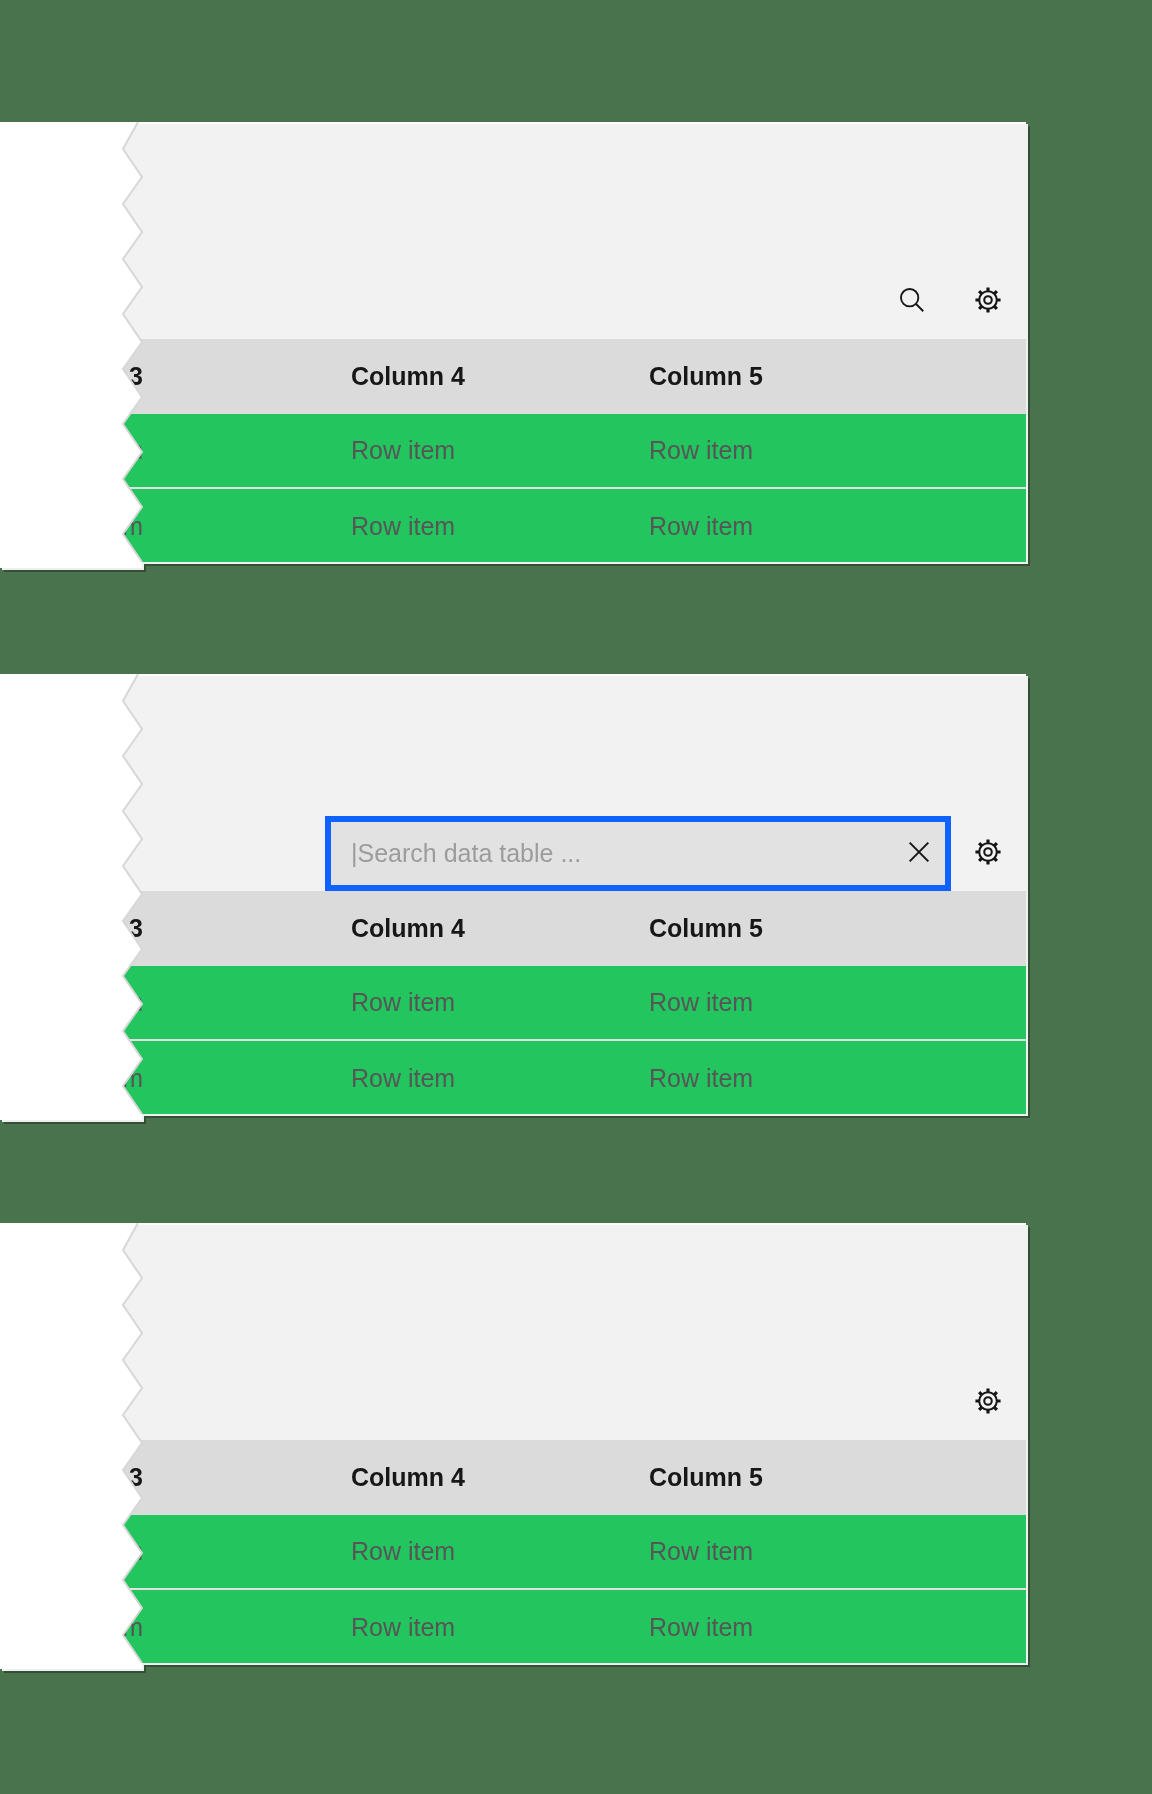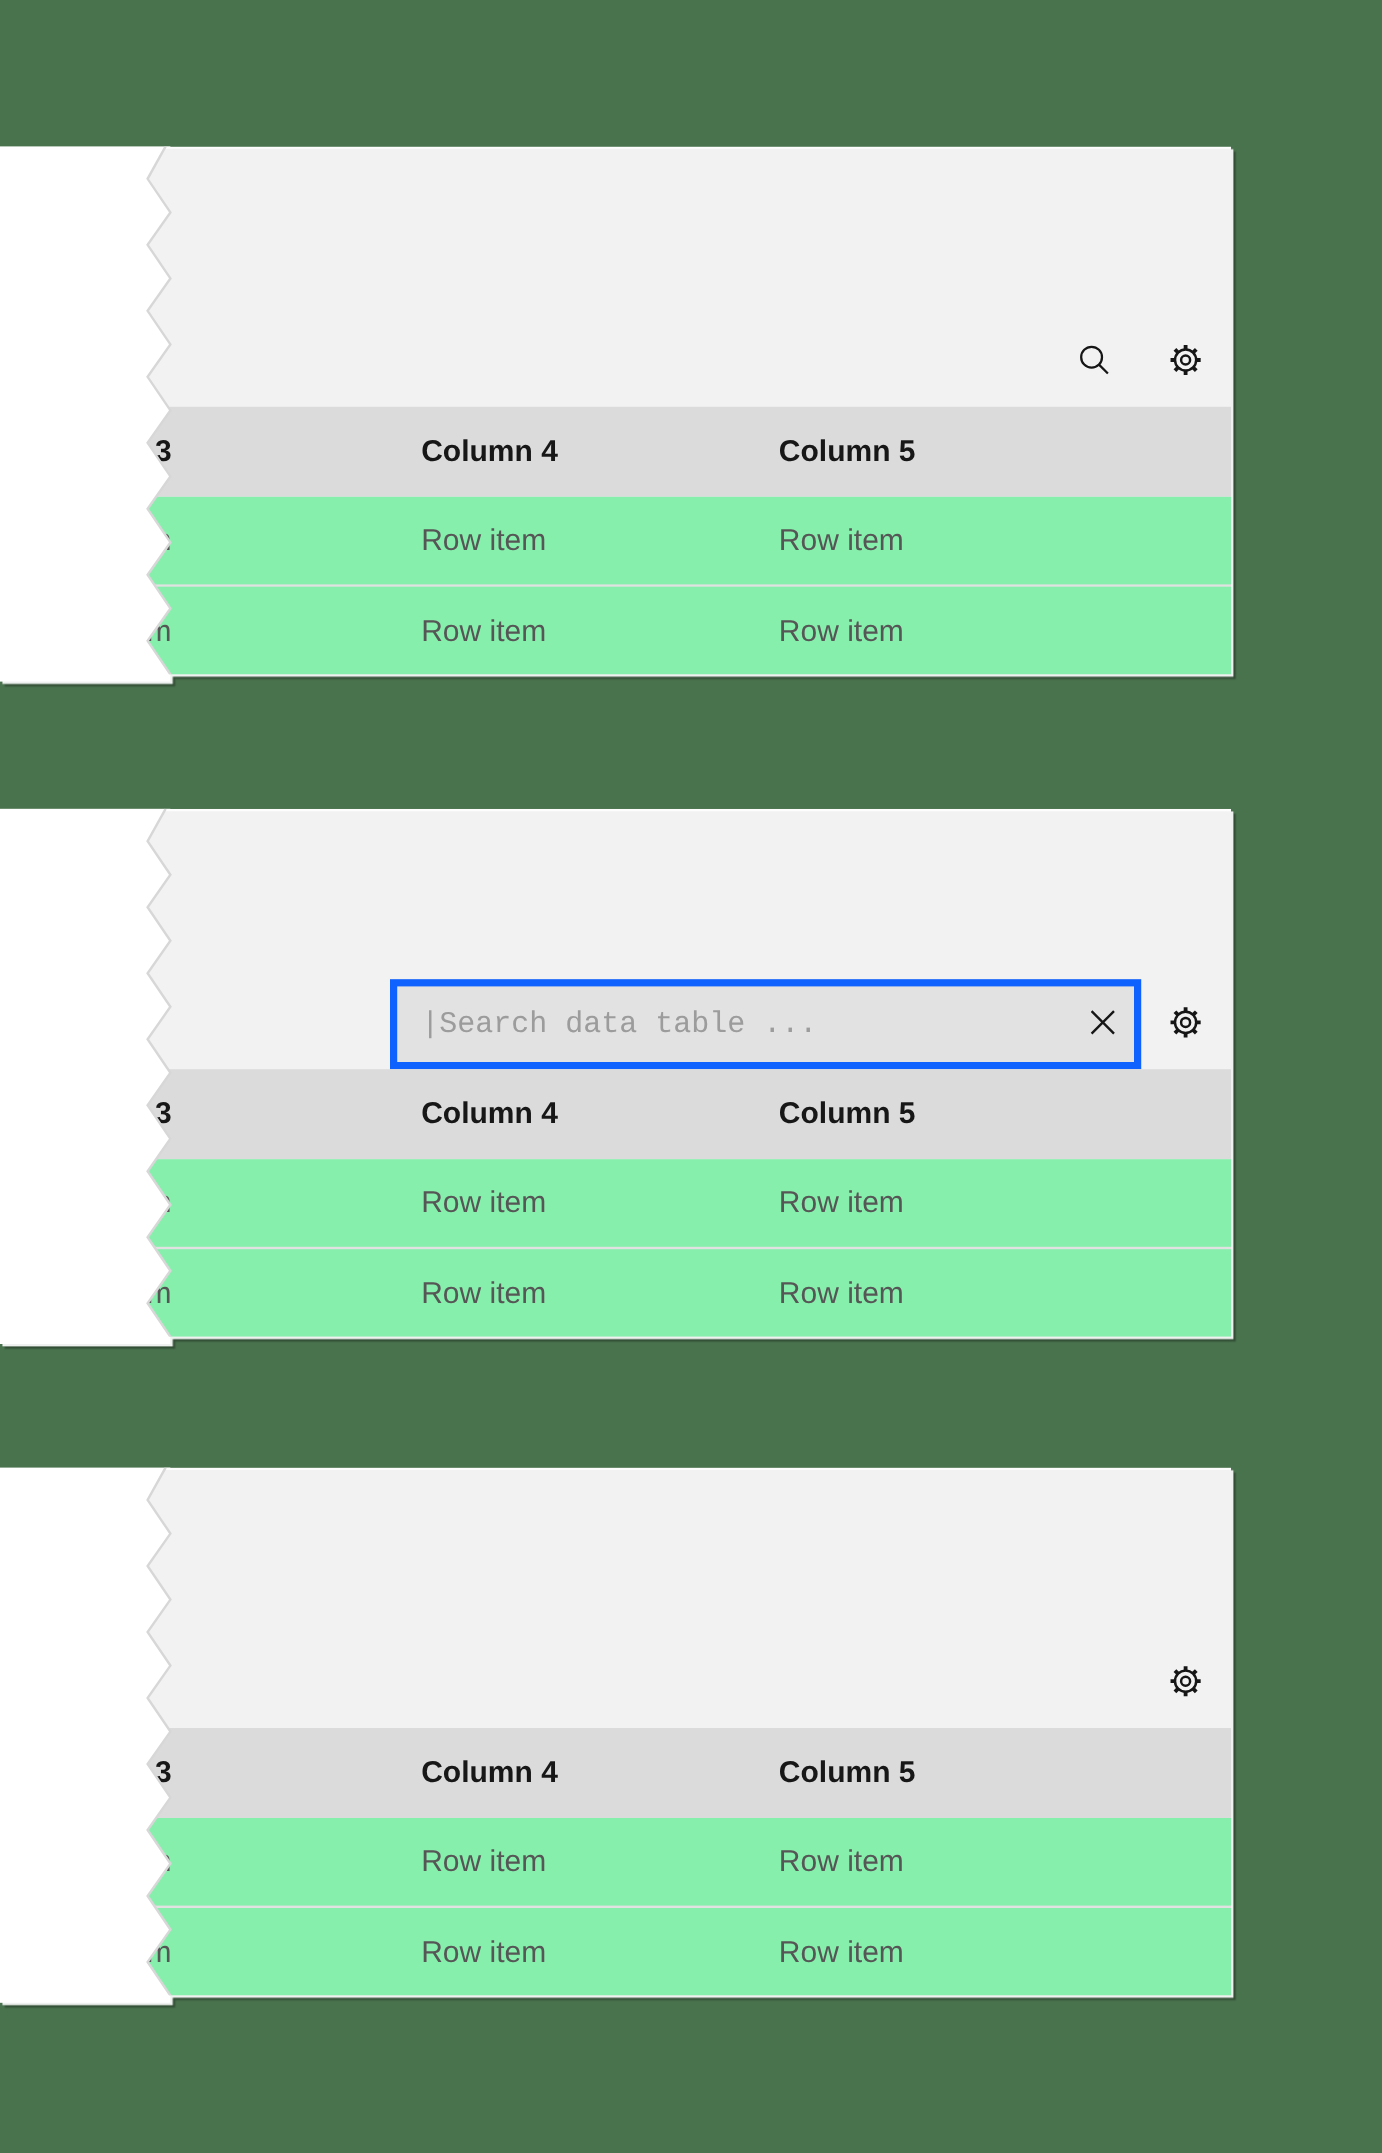--- a/index.html
+++ b/index.html
@@ -24,27 +24,27 @@
   .toolbar{position:relative;height:215px;}
   .icon-btn{position:absolute;top:162px;width:30px;height:30px;display:flex;
     align-items:center;justify-content:center;cursor:pointer;background:none;border:none;padding:0;}
   .btn-search{left:897px;} .btn-settings{left:973px;}
 
   .search-box{position:absolute;left:325px;top:140px;width:626px;height:75px;
     box-sizing:border-box;background:#E2E2E2;display:flex;align-items:center;
     padding:0 18px 0 26px;}
   .search-box.focused{border:6px solid #0F62FE;padding:0 12px 0 20px;}
   .search-input{flex:1;background:transparent;border:none;outline:none;
-    font-family:Liberation Mono, monospace;font-size:25px;color:#c2410c;padding:0;min-width:0;}
+    font-family:Liberation Sans, sans-serif;font-size:25px;color:#c2410c;padding:0;min-width:0;}
   .search-input::placeholder{color:#9C9C9C;opacity:1;}
   .clear-btn{width:28px;height:28px;flex:0 0 auto;display:flex;align-items:center;
     justify-content:center;background:none;border:none;padding:0;cursor:pointer;}
 
   .thead{height:75px;background:#DBDBDB;position:relative;}
-  .trow{height:75px;background:#86efac;position:relative;box-sizing:border-box;}
+  .trow{height:75px;background:#22c55e;position:relative;box-sizing:border-box;}
   .trow.first{border-bottom:2px solid #E1E1E1;}
   .cell{position:absolute;top:0;height:100%;display:flex;align-items:center;
     font-size:25px;color:#565656;white-space:nowrap;}
   .thead .cell{font-weight:700;color:#171717;}
   .c1{left:8px;width:135px;justify-content:flex-end;}
   .c2{left:351px;} .c3{left:649px;text-align:center;}
 </style>
 </head>
 <body>
 

